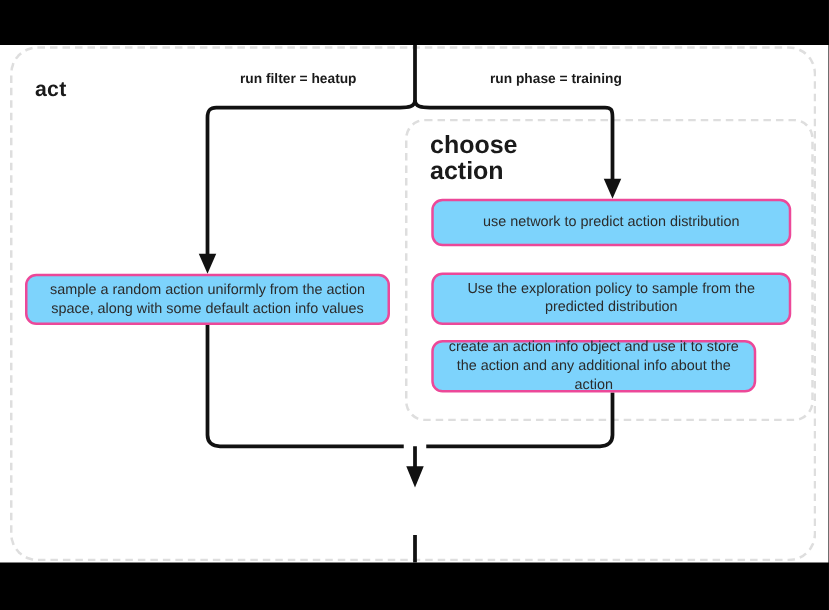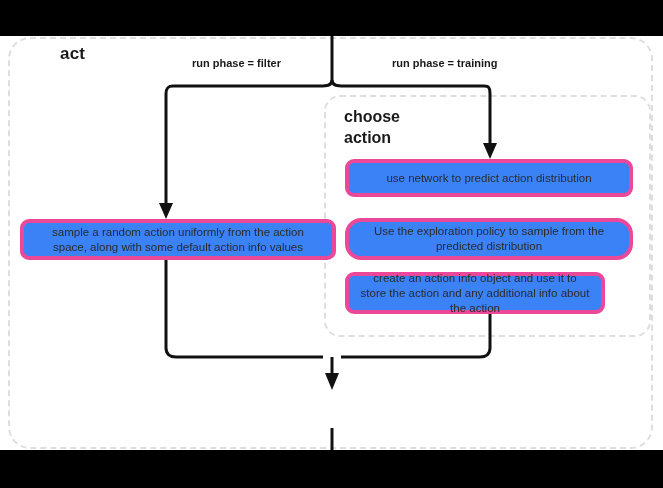--- a/index.html
+++ b/index.html
@@ -32,68 +32,67 @@
     width: 645px;
     height: 412px;
     box-sizing: border-box;
     border: 2px dashed #dedede;
     border-radius: 22px;
     background: #ffffff;
   }
   .act-title {
     position: absolute;
     left: 28px;
-    top: 44px;
+    top: 62px;
     font-size: 17px;
     font-weight: bold;
     color: #1a1a1a;
     letter-spacing: 0.2px;
-    margin-left: 32px;
   }
   
   .choose-container {
     position: absolute;
     left: 324px;
     top: 95px;
     width: 327px;
     height: 242px;
     box-sizing: border-box;
     border: 2px dashed #dedede;
     border-radius: 16px;
     background: transparent;
   }
   .choose-title {
     position: absolute;
     left: 344px;
     top: 106px;
     width: 150px;
-    font-size: 16px;
+    font-size: 20px;
     font-weight: bold;
     color: #1a1a1a;
     line-height: 21px;
   }
   
   .gbox {
     position: absolute;
     box-sizing: border-box;
-    border: 4px solid #ec4899;
+    border: 2px solid #ec4899;
     border-radius: 9px;
-    background: #3b82f6;
+    background: #7dd3fc;
     display: flex;
     align-items: center;
     justify-content: center;
     text-align: center;
     font-size: 11.5px;
     color: #2b2b2b;
     line-height: 15px;
     padding: 2px 10px;
   }
-  #box-heatup   { left: 20px;  top: 219px; width: 316px; height: 41px; }
+  #box-heatup   { left: 20px;  top: 219px; width: 292px; height: 41px; }
   #box-predict  { left: 345px; top: 159px; width: 288px; height: 38px; }
-  #box-explore  { left: 345px; top: 218px; width: 288px; height: 42px; border-radius: 16px; }
+  #box-explore  { left: 345px; top: 218px; width: 288px; height: 42px; }
   #box-create   { left: 345px; top: 272px; width: 260px; height: 42px; }
   #box-filter   { left: 186px; top: 390px; width: 292px; height: 38px; }
 
   
   .edge-label {
     position: absolute;
     font-size: 11px;
     font-weight: bold;
     color: #1a1a1a;
     white-space: nowrap;
@@ -143,21 +142,21 @@
     <path class="conn-path" d="M166,260 L166,348 C166,354 170,357 176,357 L323,357"></path>
 
     <path class="conn-path" d="M490,314 L490,348 C490,354 486,357 480,357 L341,357"></path>
 
     <path class="conn-path" d="M332,357 L332,380"></path>
     <polygon class="conn-head" points="332,390 325,373 339,373"></polygon>
 
     <path class="conn-path" d="M332,428 L332,450"></path>
   </svg>
 
-  <div class="edge-label" id="label-heatup">run phase = filter</div>
+  <div class="edge-label" id="label-heatup">run filter = heatup</div>
   <div class="edge-label" id="label-training">run phase = training</div>
 
   <div class="gbox" id="box-heatup">sample a random action uniformly from the action space, along with some default action info values</div>
   <div class="gbox" id="box-predict">use network to predict action distribution</div>
   <div class="gbox" id="box-explore">Use the exploration policy to sample from the predicted distribution</div>
   <div class="gbox" id="box-create">create an action info object and use it to store the action and any additional info about the action</div>
 
 </div>
 
 </body></html>

